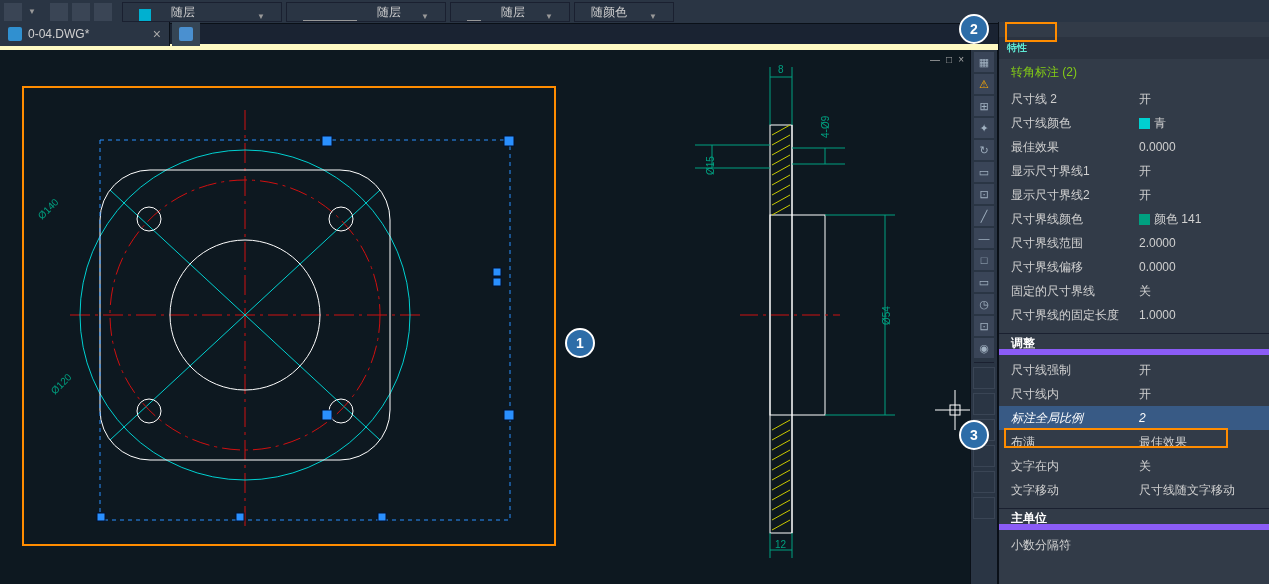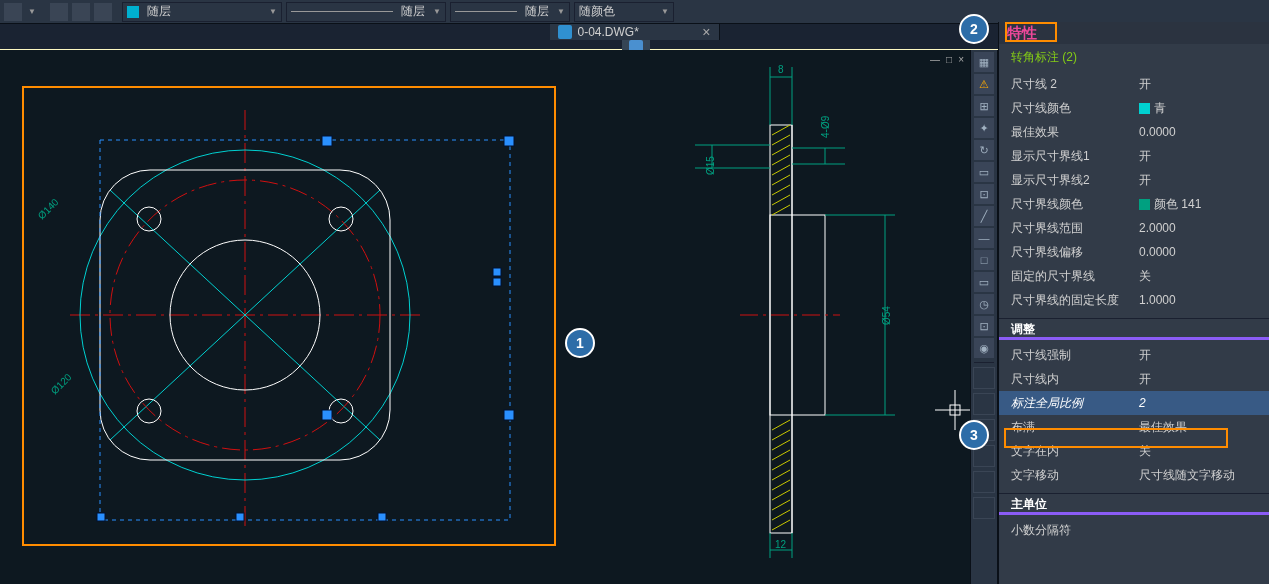--- a/index.html
+++ b/index.html
@@ -3,27 +3,27 @@
   <meta charset="utf-8">
   <style>
     * { margin: 0; padding: 0; box-sizing: border-box; }
     body { width: 1269px; height: 584px; background: #1a2332; font-family: "Microsoft YaHei", sans-serif; font-size: 12px; color: #d0d0d0; overflow: hidden; position: relative; }
     
     
     .top-toolbar { height: 24px; background: #2a3544; display: flex; align-items: center; padding: 0 4px; gap: 4px; border-bottom: 1px solid #0a1018; }
     .tb-square { width: 18px; height: 18px; background: #3a4555; display: inline-block; }
     .tb-dropdown-arrow { width: 12px; height: 18px; display: flex; align-items: center; justify-content: center; color: #999; font-size: 8px; }
     .tb-gridset { width: 18px; height: 18px; background: #3a4555; position: relative; }
-    .tb-dropdown { height: 20px; background: #2a3544; border: 1px solid #1a2030; display: flex; align-items: center; padding: 0 4px; gap: 8px; min-width: 160px; }
+    .tb-dropdown { height: 20px; background: #2a3544; border: 1px solid #1a2030; display: flex; align-items: flex-end; padding: 0 16px; gap: 20px; min-width: 160px; }
     .tb-swatch { width: 12px; height: 12px; background: #00b0d0; }
     .tb-line { flex: 1; height: 1px; background: #999; }
     .tb-chev { font-size: 8px; color: #999; }
     
     
-    .file-tab-row { height: 26px; background: #1a2332; display: flex; align-items: center; border-bottom: 1px solid #fef9c3; flex-direction: column; }
+    .file-tab-row { height: 26px; background: #1a2332; display: flex; align-items: center; border-bottom: 6px solid #fef9c3; }
     .file-tab { height: 24px; background: #2a3544; display: flex; align-items: center; padding: 0 8px; gap: 6px; border-right: 1px solid #0a1018; min-width: 170px; }
     .file-tab-icon { width: 14px; height: 14px; background: #3090d0; border-radius: 2px; }
     .file-tab-close { font-size: 14px; color: #aaa; cursor: pointer; margin-left: auto; }
     .file-tab-plus { width: 28px; height: 24px; background: #354555; display: flex; align-items: center; justify-content: center; margin-left: 2px; }
     .plus-icon { width: 14px; height: 14px; background: #4a90d0; border-radius: 2px; }
     
     
     .main-area { position: absolute; top: 50px; left: 0; width: 970px; height: 534px; background: #0d1820; }
     .window-controls { position: absolute; top: 4px; right: 6px; display: flex; gap: 6px; color: #aaa; font-size: 10px; }
     .wc-item { cursor: pointer; }
@@ -43,31 +43,31 @@
     
     
     .right-toolbar { position: absolute; top: 50px; left: 970px; width: 28px; height: 534px; background: #2a3544; display: flex; flex-direction: column; align-items: center; padding-top: 2px; gap: 2px; border-left: 1px solid #0a1018; border-right: 1px solid #0a1018; }
     .rt-icon { width: 20px; height: 20px; background: #3a4558; display: flex; align-items: center; justify-content: center; font-size: 11px; color: #a0b0c0; cursor: pointer; }
     .rt-icon.warn { color: #ffaa00; }
     .rt-spacer-small { width: 20px; height: 1px; background: #1a2030; margin: 2px 0; }
     .rt-tile-lower { width: 22px; height: 22px; background: #2a3544; border: 1px solid #3a4555; margin-bottom: 2px; }
     
     
     .props-panel { position: absolute; top: 22px; right: 0; width: 271px; height: 562px; background: #323b48; border-left: 1px solid #0a1018; }
-    .props-title-bar { height: 22px; background: #2b3340; display: flex; align-items: center; padding: 0 8px; font-weight: bold; font-size: 15px; color: #ec4899; }
+    .props-title-bar { height: 22px; background: #2b3340; display: flex; align-items: center; padding: 0 8px; font-weight: bold; font-size: 10px; color: #5eead4; margin-top: 15px; }
     .props-selection { height: 26px; display: flex; align-items: center; padding: 0 12px; color: #84cc16; }
     .props-body { display: flex; flex-direction: column; padding: 2px 0; }
     .prop-row { height: 24px; display: flex; align-items: center; padding: 0 12px; }
     .prop-label { width: 128px; color: #d0d0d0; }
     .prop-value { color: #d0d0d0; display: flex; align-items: center; gap: 4px; flex: 1; }
     .swatch-cyan { width: 11px; height: 11px; background: #00d0d0; display: inline-block; }
     .swatch-141 { width: 11px; height: 11px; background: #00a080; display: inline-block; }
     .prop-row.selected { background: #385a85; color: #fff; font-style: italic; }
     .prop-row.selected .prop-label, .prop-row.selected .prop-value { color: #fff; }
-    .section-header { height: 22px; display: flex; align-items: center; padding: 0 12px; font-weight: bold; color: #fff; border-bottom: 3px solid #8b5cf6; margin: 6px 0 3px; border-top: 1px solid #1a2030; padding-top: 3px; }
+    .section-header { height: 22px; display: flex; align-items: center; padding: 0 12px; font-weight: bold; color: #fff; border-bottom: 6px solid #8b5cf6; margin: 6px 0 3px; border-top: 1px solid #1a2030; padding-top: 3px; }
   </style>
 </head>
 <body>
 
 <div class="top-toolbar">
   <span class="tb-square"></span>
   <span class="tb-dropdown-arrow">▼</span>
   <span style="width:4px;"></span>
   <span class="tb-gridset"></span>
   <span class="tb-gridset"></span>

